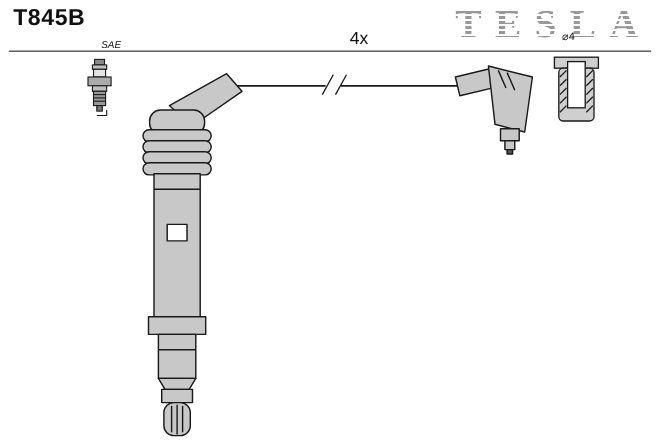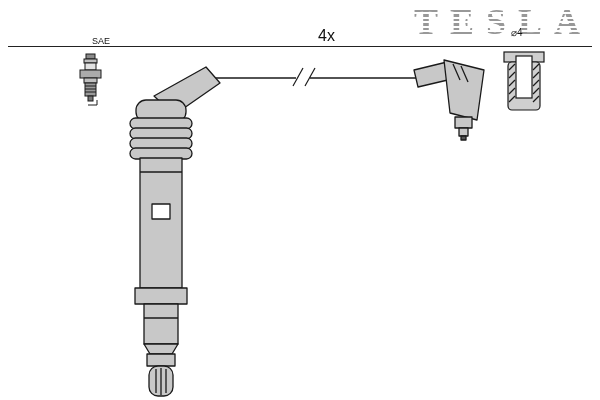--- a/index.html
+++ b/index.html
@@ -23,30 +23,31 @@
   }
   .brand-stripes{
     position:absolute;inset:0;pointer-events:none;
     background:repeating-linear-gradient(to bottom,
       rgba(255,255,255,0) 0px, rgba(255,255,255,0) 2.5px,
       #ffffff 2.5px, #ffffff 4.5px);
   }
   .header-rule{
     position:absolute;left:8px;right:8px;top:46px;height:1px;background:#222;
   }
-  .sae-label{position:absolute;left:92px;top:36px;font-size:9px;}
+  .sae-label{position:absolute;left:92px;top:36px;font-size:9px;font-style:italic;}
   .qty-label{position:absolute;left:292px;top:27px;font-size:16px;margin-left:26px;}
   .dia-label{position:absolute;left:511px;top:27px;font-size:10px;}
   .diagram{position:absolute;left:0;top:0;}
 </style>
 </head>
 <body>
 
 <div class="page">
 
+  <div class="part-number">T845B</div>
 
   <div class="brand-wrap">
     <div class="brand">TESLA</div>
     <div class="brand-stripes"></div>
   </div>
 
   <div class="header-rule"></div>
 
   <div class="sae-label">SAE</div>
   <div class="qty-label">4x</div>

